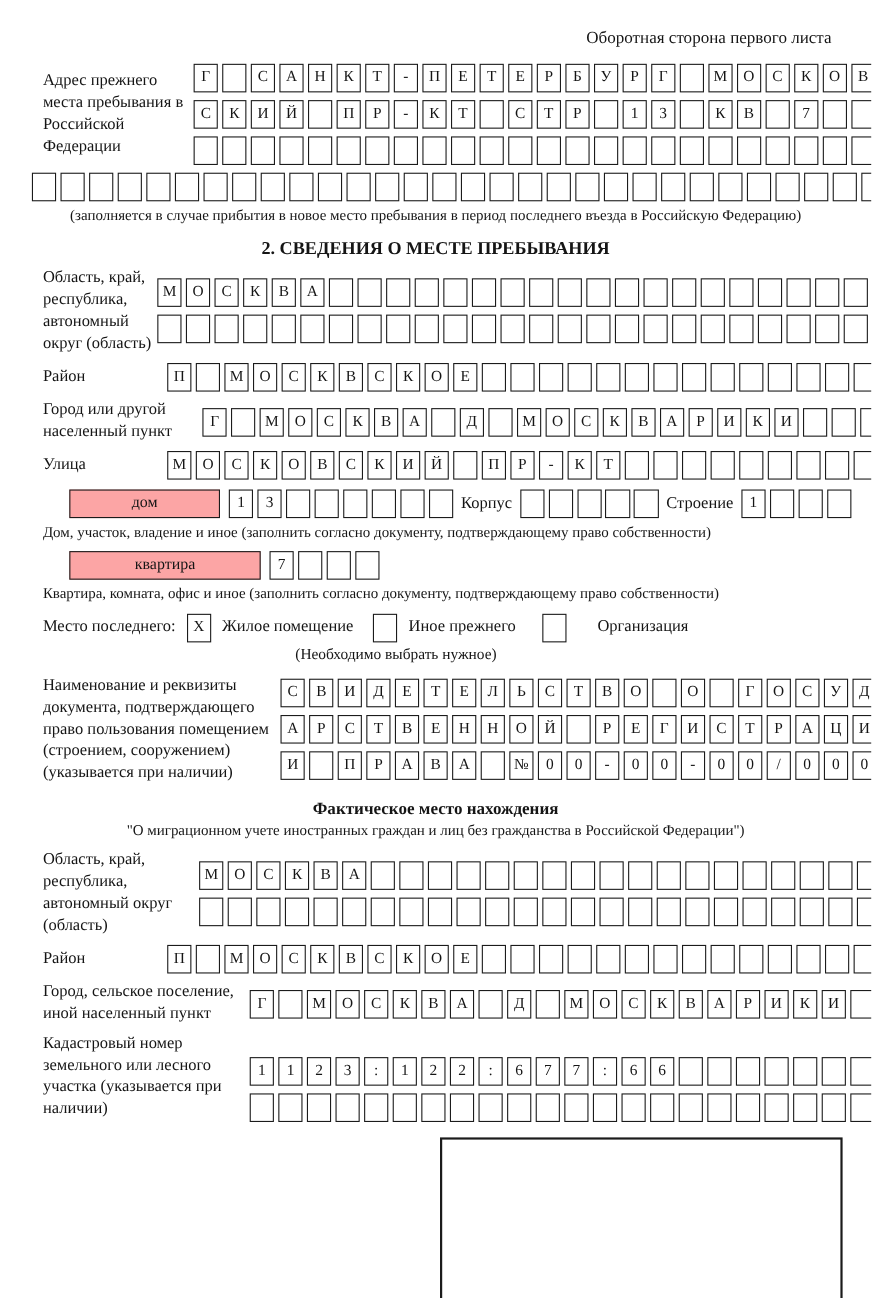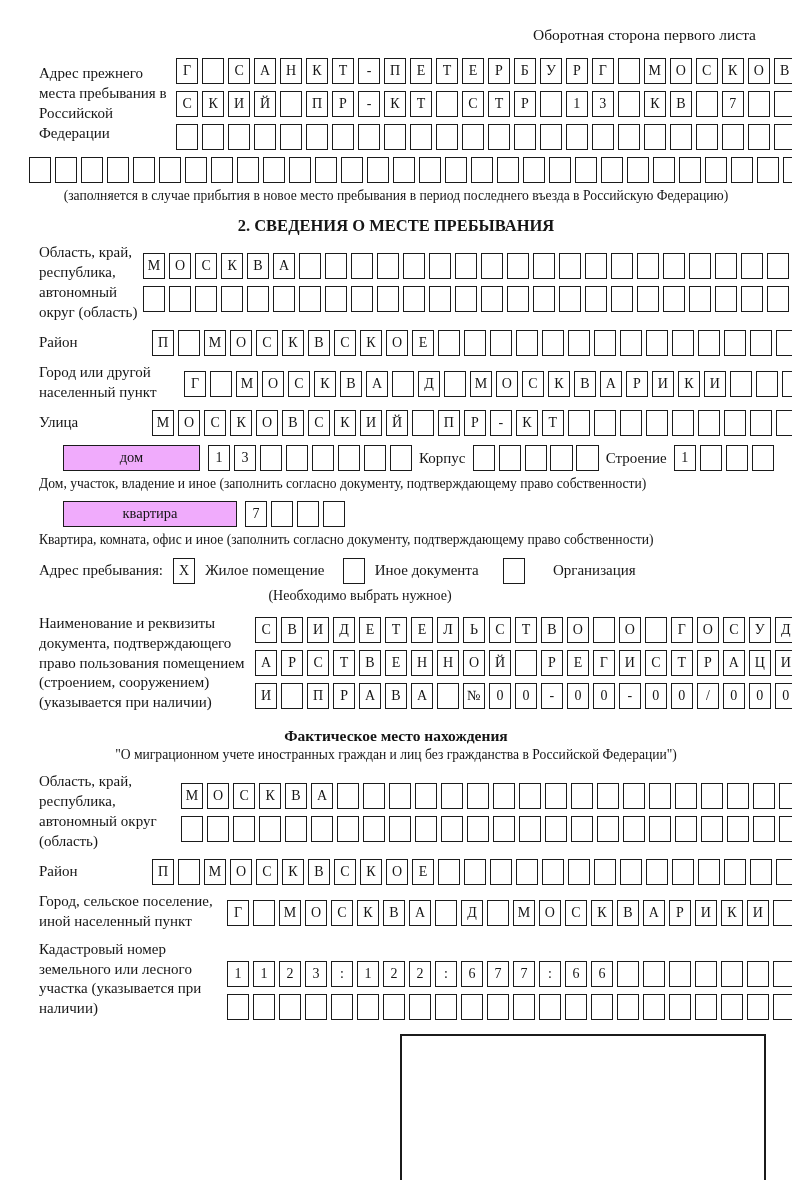--- a/index.html
+++ b/index.html
@@ -11,21 +11,21 @@
   .rows{display:flex;flex-direction:column;gap:7px;}
   .frow{display:flex;align-items:center;padding-left:39px;margin-top:7px;}
   .flabel{flex:none;font-size:15px;line-height:1.33;}
   .w137{width:137px;} .w104{width:104px;} .w113{width:113px;} .w145{width:145px;}
   .w216{width:216px;} .w142{width:142px;} .w188{width:188px;}
   .fullrow{padding-left:29px;margin-top:7px;}
   .note{margin-top:5px;text-align:center;font-size:13.6px;}
   .h2{margin-top:12px;text-align:center;font-size:16.5px;font-weight:bold;}
   .h3{margin-top:14px;text-align:center;font-size:15.5px;font-weight:bold;}
   .caption{padding-left:39px;margin-top:5px;font-size:13.6px;}
-  .widebox{flex:none;height:24px;border:1.7px solid #1b1b1b;display:flex;align-items:center;justify-content:center;font-size:14.5px;background:#f0abfc;}
+  .widebox{flex:none;height:24px;border:1.7px solid #1b1b1b;display:flex;align-items:center;justify-content:center;font-size:14.5px;background:#fca5a5;}
   .inlbl{font-size:15px;line-height:24px;margin:0 7px;}
   .chkrow{display:flex;align-items:center;padding-left:39px;margin-top:10px;font-size:15px;}
   .chkrow .grid{margin:0 10px;}
   .chknote{margin-top:4px;margin-left:150px;width:420px;text-align:center;font-size:14px;}
   .stamp{margin-left:400px;margin-top:14px;width:366px;}
   .stampbox{width:362px;height:176px;border:2px solid #1b1b1b;background:#fff;}
   .pt22{padding-top:22px;}
 </style>
 </head>
 <body>
@@ -342,29 +342,29 @@
     <div class="grid">
         <span class="cell">7</span>
         <span class="cell"></span>
         <span class="cell"></span>
         <span class="cell"></span>
       </div>
   </div>
   <div class="caption">Квартира, комната, офис и иное (заполнить согласно документу, подтверждающему право собственности)</div>
 
   <div class="chkrow">
-    <span>Адрес пребывания:</span>
+    <span>Место последнего:</span>
     <div class="grid">
         <span class="cell">X</span>
       </div>
     <span>Жилое помещение</span>
     <div class="grid" style="margin-left:18px;">
         <span class="cell"></span>
       </div>
-    <span>Иное документа</span>
+    <span>Иное прежнего</span>
     <div class="grid" style="margin-left:24px;">
         <span class="cell"></span>
       </div>
     <span style="margin-left:18px;">Организация</span>
   </div>
   <div class="chknote">(Необходимо выбрать нужное)</div>
 
   <div class="frow" style="margin-top:10px;">
     <div class="flabel w216">Наименование и реквизиты документа, подтверждающего право пользования помещением (строением, сооружением) (указывается при наличии)</div>
     <div class="rows">

